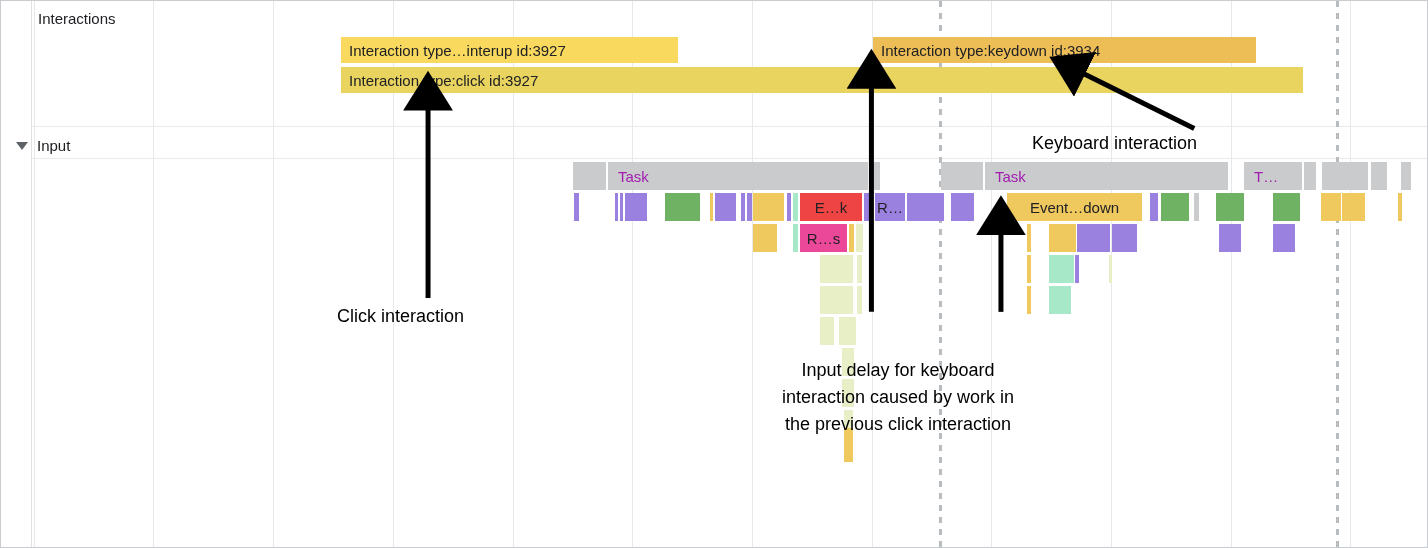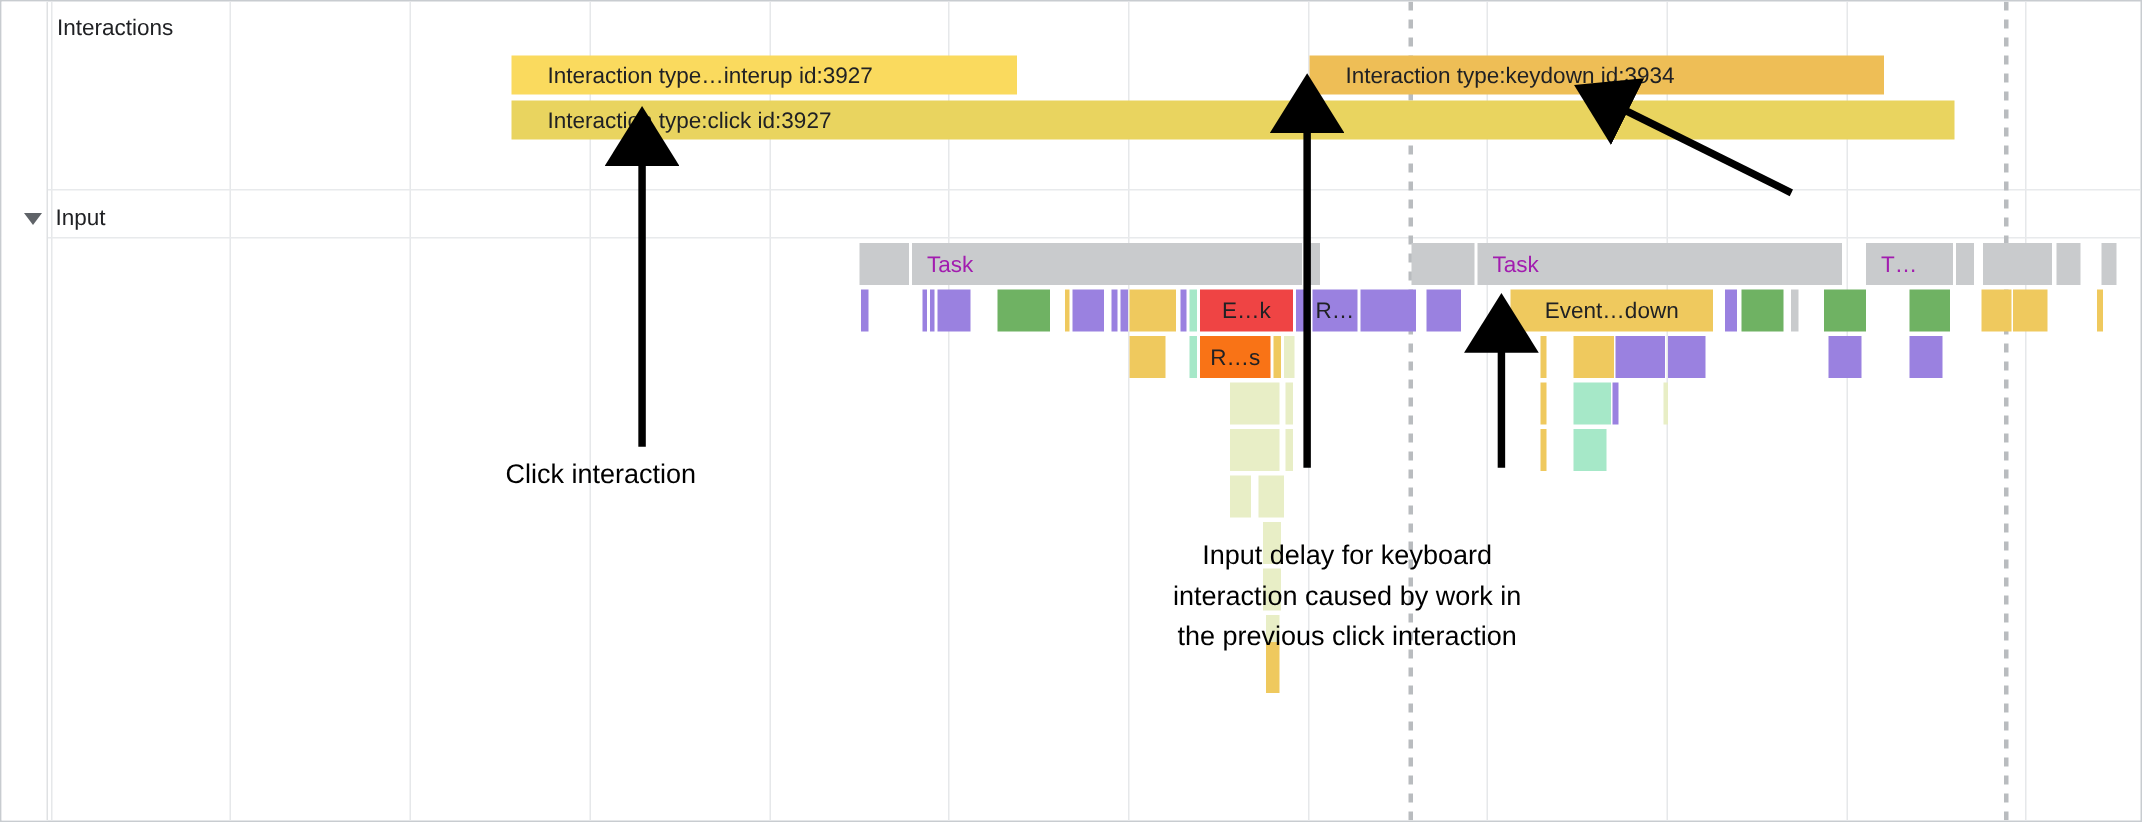--- a/index.html
+++ b/index.html
@@ -13,21 +13,21 @@
   .dash{position:absolute;top:0;bottom:0;width:3px;
         background-image:linear-gradient(to bottom,#b9bcbf 0 6px,rgba(0,0,0,0) 6px 12px);
         background-size:3px 12px;}
   .gutter{position:absolute;top:0;bottom:0;left:0;width:30px;background:#fff;border-right:1px solid #dfe1e3;}
   
   .tracklabel{position:absolute;font-size:15px;color:#202124;white-space:nowrap;}
   .tri{position:absolute;width:0;height:0;border-left:6px solid transparent;
        border-right:6px solid transparent;border-top:8px solid #5f6368;}
   
   .ibar{position:absolute;height:26px;display:flex;align-items:center;
-        font-size:15px;color:#202124;box-sizing:border-box;padding-left:24px;white-space:nowrap;overflow:hidden;}
+        font-size:15px;color:#202124;box-sizing:border-box;padding-left:8px;white-space:nowrap;overflow:hidden;}
   
   .fb{position:absolute;box-sizing:border-box;}
   .fb.lbl{display:flex;align-items:center;justify-content:center;font-size:15px;color:#202124;overflow:hidden;white-space:nowrap;}
   .task{display:flex;align-items:center;font-size:15px;color:#a21caf;padding-left:10px;overflow:hidden;white-space:nowrap;}
   
   .anno{position:absolute;font-size:18px;color:#000;line-height:27px;white-space:pre;}
 </style>
 </head>
 <body>
 
@@ -98,21 +98,21 @@
       <div class="fb" style="left: 1149px; top: 192px; width: 8px; height: 28px; background: rgb(154, 129, 224);"></div>
       <div class="fb" style="left: 1160px; top: 192px; width: 28px; height: 28px; background: rgb(111, 178, 99);"></div>
       <div class="fb" style="left: 1193px; top: 192px; width: 5px; height: 28px; background: rgb(201, 203, 205);"></div>
       <div class="fb" style="left: 1215px; top: 192px; width: 28px; height: 28px; background: rgb(111, 178, 99);"></div>
       <div class="fb" style="left: 1272px; top: 192px; width: 27px; height: 28px; background: rgb(111, 178, 99);"></div>
       <div class="fb" style="left: 1320px; top: 192px; width: 20px; height: 28px; background: rgb(239, 201, 94);"></div>
       <div class="fb" style="left: 1341px; top: 192px; width: 23px; height: 28px; background: rgb(239, 201, 94);"></div>
       <div class="fb" style="left: 1397px; top: 192px; width: 4px; height: 28px; background: rgb(239, 201, 94);"></div>
       <div class="fb" style="left: 752px; top: 223px; width: 24px; height: 28px; background: rgb(239, 201, 94);"></div>
       <div class="fb" style="left: 792px; top: 223px; width: 5px; height: 28px; background: rgb(166, 232, 200);"></div>
-      <div class="fb lbl" style="left: 799px; top: 223px; width: 47px; height: 28px; background: #f97316;">R…s</div>
+      <div class="fb lbl" style="left: 799px; top: 223px; width: 47px; height: 28px; background: #ec4899;">R…s</div>
       <div class="fb" style="left: 848px; top: 223px; width: 5px; height: 28px; background: rgb(239, 201, 94);"></div>
       <div class="fb" style="left: 855px; top: 223px; width: 7px; height: 28px; background: rgb(232, 238, 198);"></div>
       <div class="fb" style="left: 1026px; top: 223px; width: 4px; height: 28px; background: rgb(239, 201, 94);"></div>
       <div class="fb" style="left: 1048px; top: 223px; width: 27px; height: 28px; background: rgb(239, 201, 94);"></div>
       <div class="fb" style="left: 1076px; top: 223px; width: 33px; height: 28px; background: rgb(154, 129, 224);"></div>
       <div class="fb" style="left: 1111px; top: 223px; width: 25px; height: 28px; background: rgb(154, 129, 224);"></div>
       <div class="fb" style="left: 1218px; top: 223px; width: 22px; height: 28px; background: rgb(154, 129, 224);"></div>
       <div class="fb" style="left: 1272px; top: 223px; width: 22px; height: 28px; background: rgb(154, 129, 224);"></div>
       <div class="fb" style="left: 819px; top: 254px; width: 33px; height: 28px; background: rgb(232, 238, 198);"></div>
       <div class="fb" style="left: 856px; top: 254px; width: 5px; height: 28px; background: rgb(232, 238, 198);"></div>
@@ -143,18 +143,19 @@
 
     <line x1="872" y1="312" x2="872" y2="73" stroke="#000" stroke-width="5" marker-end="url(#ah)"></line>
 
     <line x1="1002" y1="312" x2="1002" y2="220" stroke="#000" stroke-width="5" marker-end="url(#ah)"></line>
 
     <line x1="1196" y1="128" x2="1073" y2="67" stroke="#000" stroke-width="5" marker-end="url(#ah)"></line>
   </svg>
 
   <div class="anno" style="left:336px;top:302px;">Click interaction</div>
 
+  <div class="anno" style="left:1031px;top:129px;">Keyboard interaction</div>
 
   <div class="anno" style="left:781px;top:314px;text-align:center;margin-top:42px;">Input delay for keyboard
 interaction caused by work in
 the previous click interaction</div>
 
 </div>
 
 </body></html>

